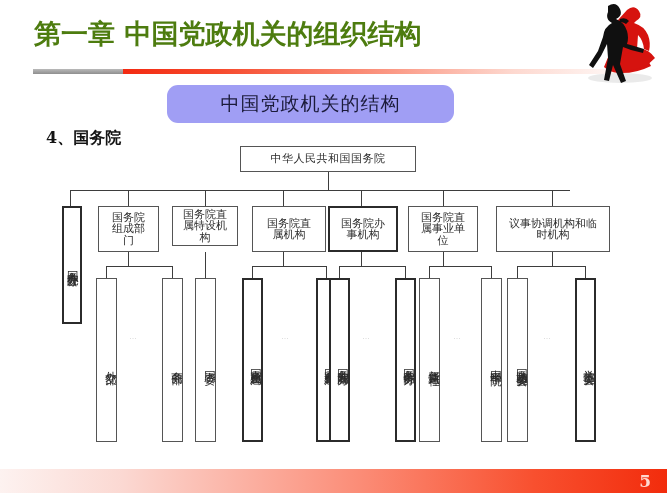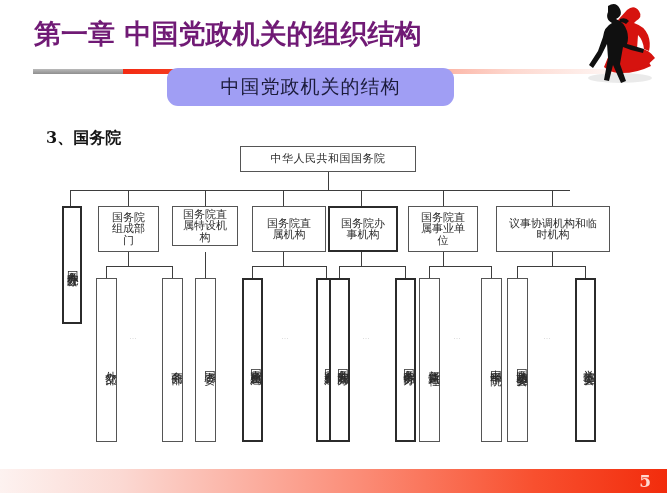--- a/index.html
+++ b/index.html
@@ -7,32 +7,32 @@
     width:667px;height:500px;background:#ffffff;overflow:hidden;
     font-family:"Liberation Serif","DejaVu Serif",serif;
     position:relative;
   }
   #slide{position:absolute;left:0;top:0;width:667px;height:500px;}
 
   
   .title{
     position:absolute;left:34px;top:20px;
     font-family:"DejaVu Serif","Liberation Serif",serif;
-    font-weight:bold;font-size:27px;color:#701a75;letter-spacing:0px;
+    font-weight:bold;font-size:27px;color:#4d7c0f;letter-spacing:0px;
     white-space:nowrap;line-height:1;
   }
   .rule-gray{position:absolute;left:33px;top:69px;width:92px;height:5px;
     background:linear-gradient(180deg,#b9b9b9,#8f8f8f);}
   .rule-red{position:absolute;left:123px;top:69px;width:520px;height:5px;
     background:linear-gradient(90deg,#f32a12 0%,#f6492c 18%,#fb9a86 52%,#fdd8cf 75%,#ffffff 100%);}
 
   .dancer{position:absolute;left:575px;top:2px;width:86px;height:82px;}
 
   .pill{
-    position:absolute;left:167px;top:68px;width:287px;height:38px;
+    position:absolute;left:167px;top:85px;width:287px;height:38px;
     background:#a09ef4;border-radius:11px;
     display:flex;align-items:center;justify-content:center;
   }
   .pill span{
     font-family:"DejaVu Serif","Liberation Serif",serif;
     font-size:19px;color:#1b1b3a;font-weight:500;letter-spacing:1px;
   }
 
   .section-label{
     position:absolute;left:46px;top:128px;
@@ -92,21 +92,21 @@
     <path d="M52 8 q7 -6 12 1 q4 6 -3 10 l-2 2 q10 3 14 12 q3 8 1 16 l-5 -2 q-1 -9 -6 -14 l-1 14 q9 6 14 17 q-16 8 -33 7 q-9 -1 -14 -6 q6 -16 14 -26 q-5 -2 -6 -8 q-1 -8 6 -13 z" fill="#d6130f"></path>
     <path d="M46 56 q10 -8 18 -9 q9 -1 16 9 q-9 10 -24 12 q-12 2 -20 -2 q4 -6 10 -10 z" fill="#d6130f"></path>
     <path d="M33 4 q8 -5 12 3 q3 7 -4 10 q8 3 11 12 q2 7 0 13 l7 2 l10 3 l-1 4 l-12 -3 l-8 -3 l-3 17 l6 17 l-5 2 l-8 -18 l-4 16 l-5 -1 l4 -22 l-1 -14 l-6 12 l-8 12 l-4 -3 l9 -14 l5 -14 q1 -10 9 -14 q-7 -4 -4 -11 z" fill="#101010"></path>
     <path d="M45 17 q6 -2 9 2 l-3 3 q-4 -3 -7 -1 z" fill="#101010"></path>
   </svg>
 
   <div class="pill">
     <span>中国党政机关的结构</span>
   </div>
 
-  <div class="section-label">3、国务院</div>
+  <div class="section-label">4、国务院</div>
 
   <div id="chart">
 
     <div class="node root" style="left:240px;top:14px;width:176px;height:26px;">中华人民共和国国务院</div>
 
     <div class="ln v" style="left:328px;top:40px;height:18px;"></div>
 
     <div class="ln h" style="left:70px;top:58px;width:500px;"></div>
 
     <div class="ln v" style="left:70px;top:58px;height:16px;"></div>

